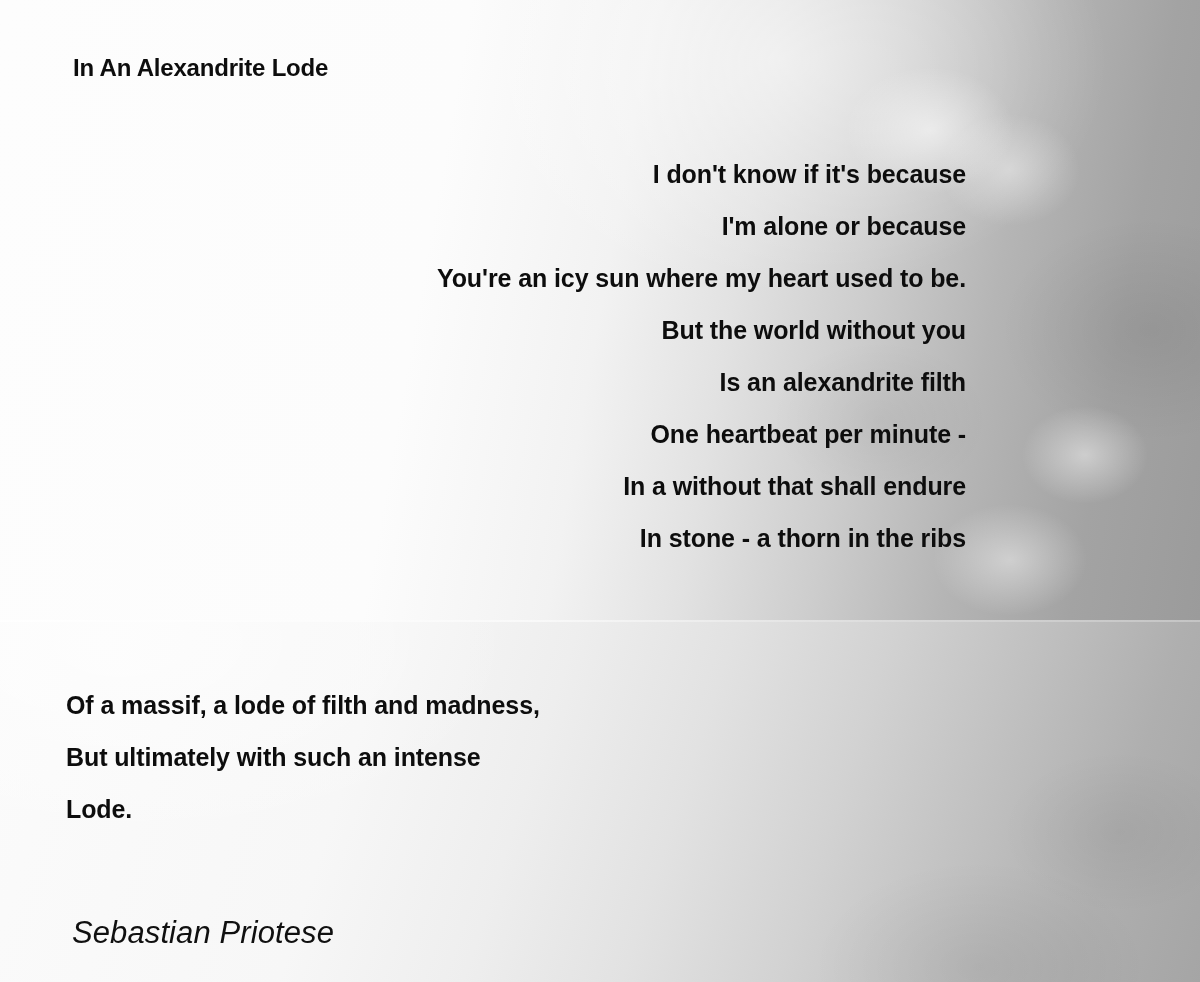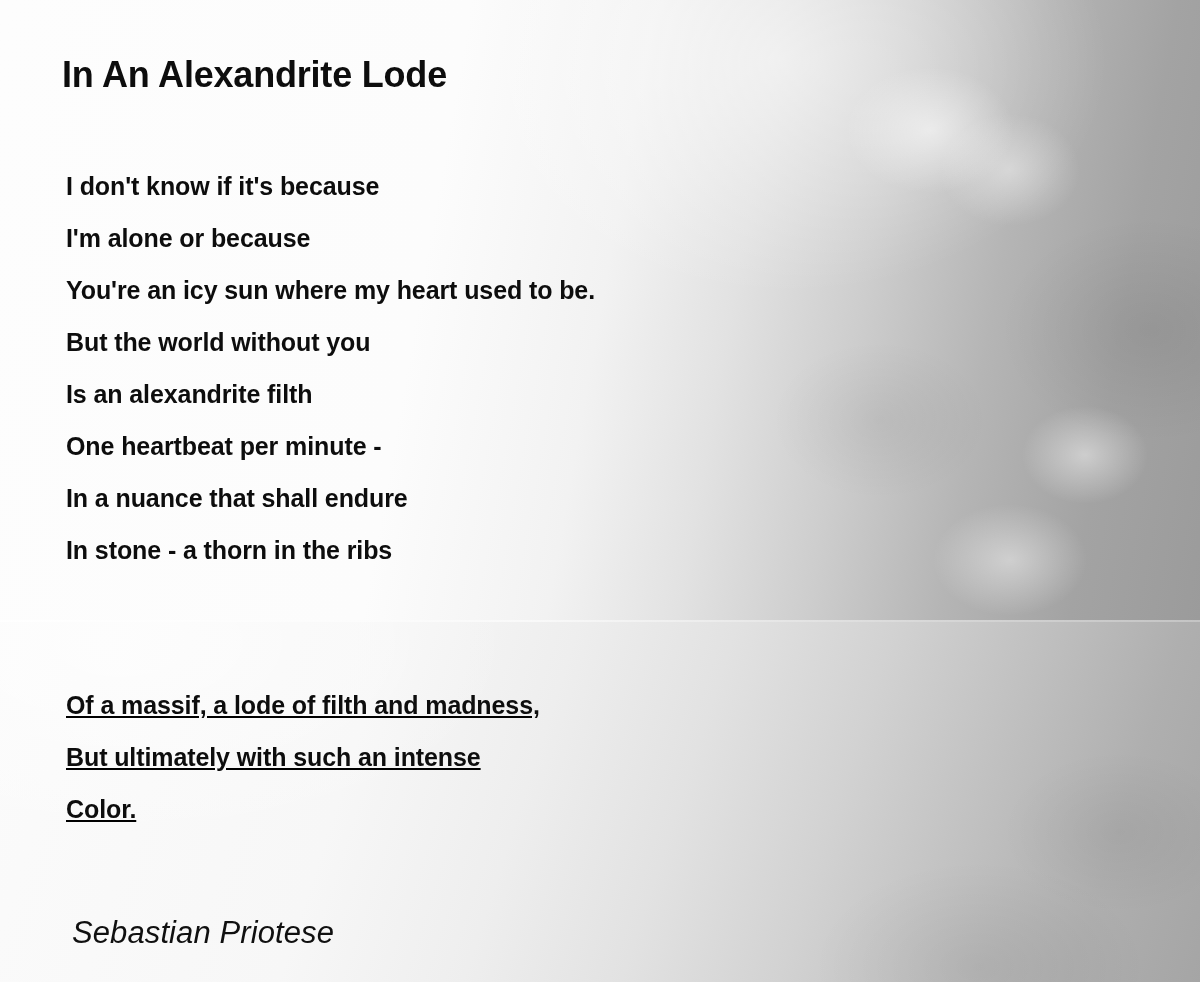--- a/index.html
+++ b/index.html
@@ -87,52 +87,52 @@
   .content {
     position: absolute;
     left: 0;
     top: 0;
     width: 1200px;
     height: 982px;
   }
 
   .poem-title {
     position: absolute;
-    left: 62px;
+    left: 73px;
     top: 54px;
-    font-size: 36px;
+    font-size: 24px;
     font-weight: bold;
     color: #0d0d0d;
     letter-spacing: -0.2px;
     white-space: nowrap;
   }
 
   .poem-body {
     position: absolute;
     left: 66px;
-    top: 160px;
+    top: 148px;
     width: 900px;
+    text-align: right;
   }
 
   .poem-line {
     font-size: 25px;
     font-weight: bold;
     color: #0d0d0d;
     line-height: 52px;
     height: 52px;
     white-space: nowrap;
     letter-spacing: -0.1px;
   }
 
   .poem-body-lower {
     position: absolute;
     left: 66px;
     top: 679px;
     width: 900px;
-    text-decoration: underline;
   }
 
   .poem-author {
     position: absolute;
     left: 72px;
     top: 885px;
     font-size: 31px;
     font-style: italic;
     font-weight: normal;
     color: #101010;
@@ -154,26 +154,26 @@
 
     <div class="poem-title">In An Alexandrite Lode</div>
 
     <div class="poem-body">
       <div class="poem-line">I don't know if it's because</div>
       <div class="poem-line">I'm alone or because</div>
       <div class="poem-line">You're an icy sun where my heart used to be.</div>
       <div class="poem-line">But the world without you</div>
       <div class="poem-line">Is an alexandrite filth</div>
       <div class="poem-line">One heartbeat per minute -</div>
-      <div class="poem-line">In a nuance that shall endure</div>
+      <div class="poem-line">In a without that shall endure</div>
       <div class="poem-line">In stone - a thorn in the ribs</div>
     </div>
 
     <div class="poem-body-lower">
       <div class="poem-line">Of a massif, a lode of filth and madness,</div>
       <div class="poem-line">But ultimately with such an intense</div>
-      <div class="poem-line">Color.</div>
+      <div class="poem-line">Lode.</div>
     </div>
 
     <div class="poem-author">Sebastian Priotese</div>
 
   </div>
 </div>
 
 </body></html>

